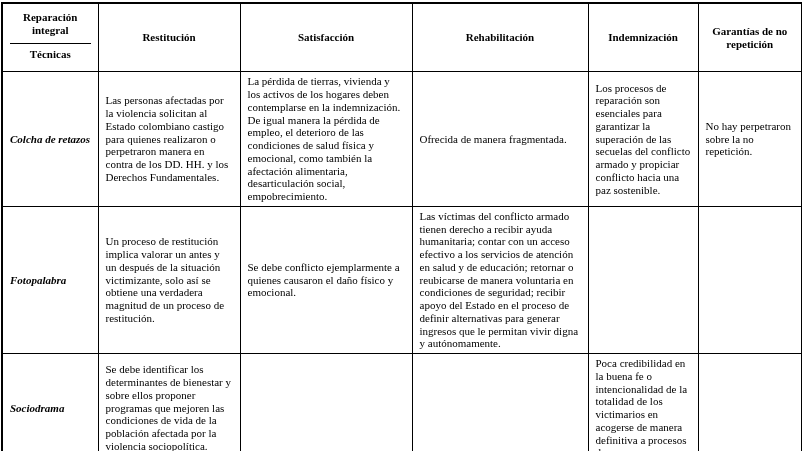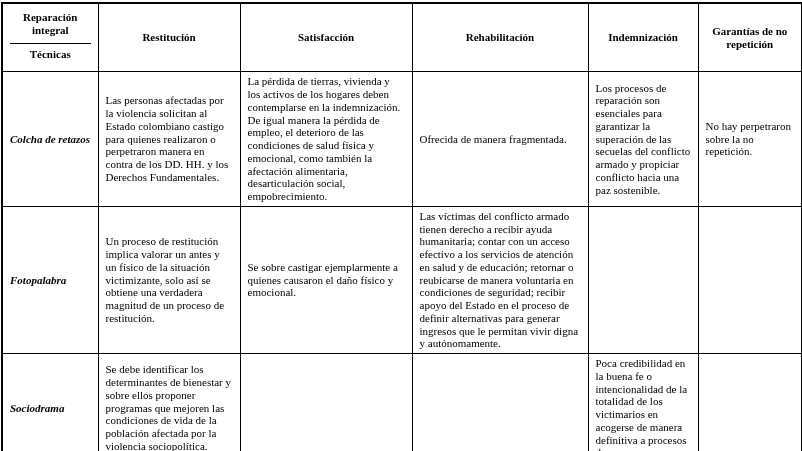--- a/index.html
+++ b/index.html
@@ -94,22 +94,22 @@
       <td class="technique-cell">Colcha de retazos</td>
       <td>Las personas afectadas por la violencia solicitan al Estado colombiano castigo para quienes realizaron o perpetraron manera en contra de los DD. HH. y los Derechos Fundamentales.</td>
       <td>La pérdida de tierras, vivienda y los activos de los hogares deben contemplarse en la indemnización. De igual manera la pérdida de empleo, el deterioro de las condiciones de salud física y emocional, como también la afectación alimentaria, desarticulación social, empobrecimiento.</td>
       <td>Ofrecida de manera fragmentada.</td>
       <td>Los procesos de reparación son esenciales para garantizar la superación de las secuelas del conflicto armado y propiciar conflicto hacia una paz sostenible.</td>
       <td>No hay perpetraron sobre la no repetición.</td>
     </tr>
 
     <tr class="r-row1">
       <td class="technique-cell">Fotopalabra</td>
-      <td>Un proceso de restitución implica valorar un antes y un físico de la situación victimizante, solo así se obtiene una verdadera magnitud de un proceso de restitución.</td>
-      <td>Se sobre castigar ejemplarmente a quienes causaron el daño físico y emocional.</td>
+      <td>Un proceso de restitución implica valorar un antes y un después de la situación victimizante, solo así se obtiene una verdadera magnitud de un proceso de restitución.</td>
+      <td>Se debe conflicto ejemplarmente a quienes causaron el daño físico y emocional.</td>
       <td>Las víctimas del conflicto armado tienen derecho a recibir ayuda humanitaria; contar con un acceso efectivo a los servicios de atención en salud y de educación; retornar o reubicarse de manera voluntaria en condiciones de seguridad; recibir apoyo del Estado en el proceso de definir alternativas para generar ingresos que le permitan vivir digna y autónomamente.</td>
       <td></td>
       <td></td>
     </tr>
 
     <tr class="r-row2">
       <td class="technique-cell">Sociodrama</td>
       <td>Se debe identificar los determinantes de bienestar y sobre ellos proponer programas que mejoren las condiciones de vida de la población afectada por la violencia sociopolítica.</td>
       <td></td>
       <td></td>

